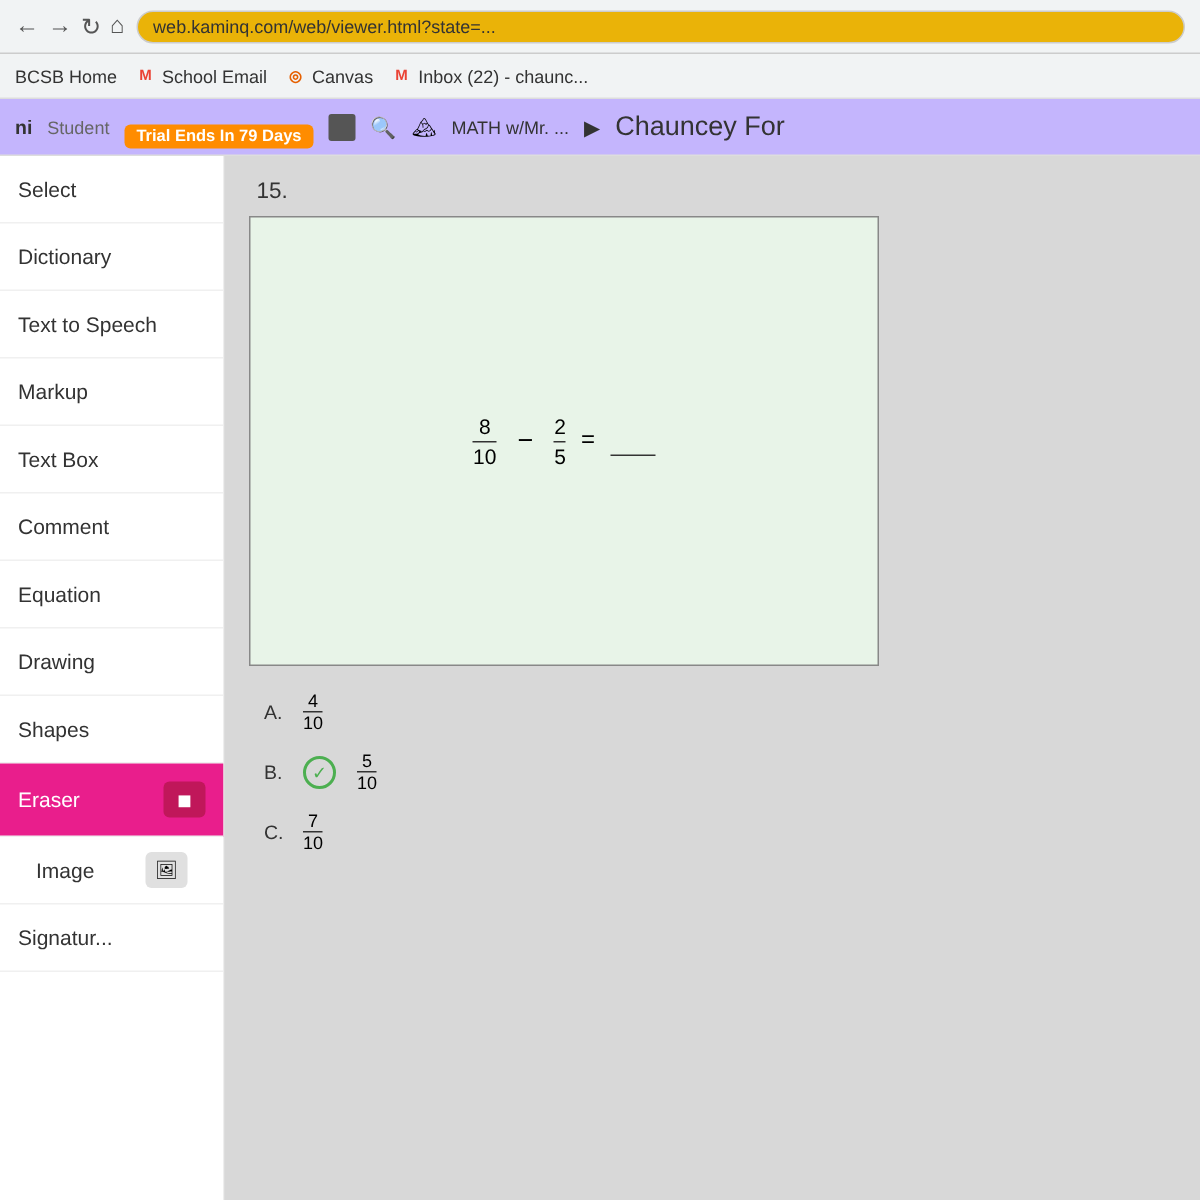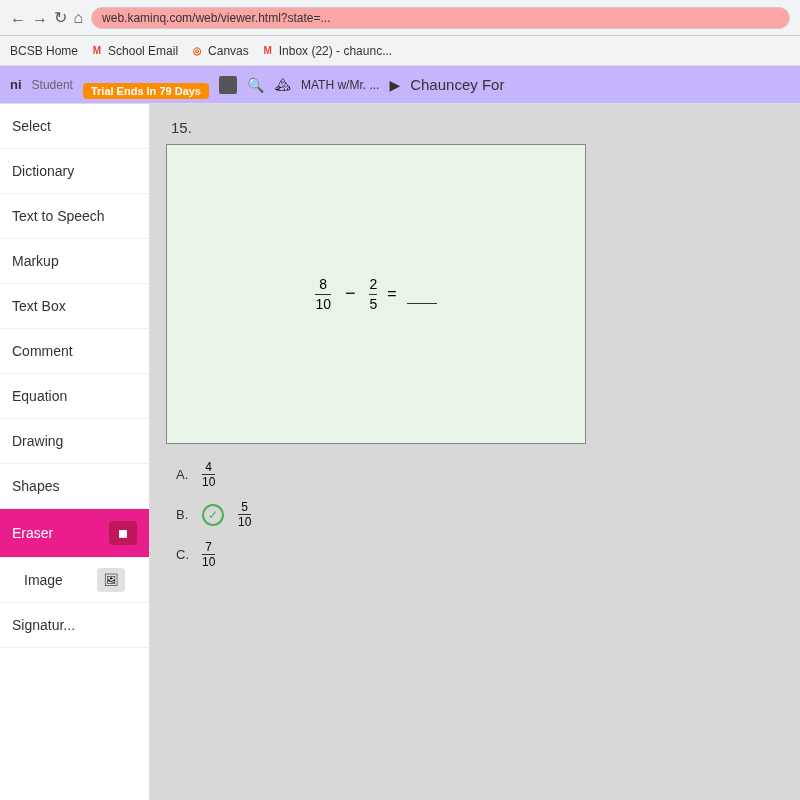--- a/index.html
+++ b/index.html
@@ -23,21 +23,21 @@
     }
     .browser-nav {
       display: flex;
       align-items: center;
       gap: 6px;
       color: #555;
       font-size: 16px;
     }
     .browser-url {
       flex: 1;
-      background: #fca5a5;
+      background: #eab308;
       border: 1px solid #ccc;
       border-radius: 12px;
       padding: 3px 10px;
       font-size: 12px;
       color: #333;
     }
 
     
     .bookmark-bar {
       background: #f1f3f4;
@@ -105,21 +105,21 @@
     }
     .toolbar-subject {
       font-size: 12px;
       color: #333;
     }
     .toolbar-arrow {
       color: #333;
       font-size: 14px;
     }
     .toolbar-name {
-      font-size: 15px;
+      font-size: 18px;
       color: #333;
       font-weight: 500;
       text-align: right;
     }
 
     
     .main-layout {
       display: flex;
       height: calc(800px - 36px - 30px - 38px);
     }

